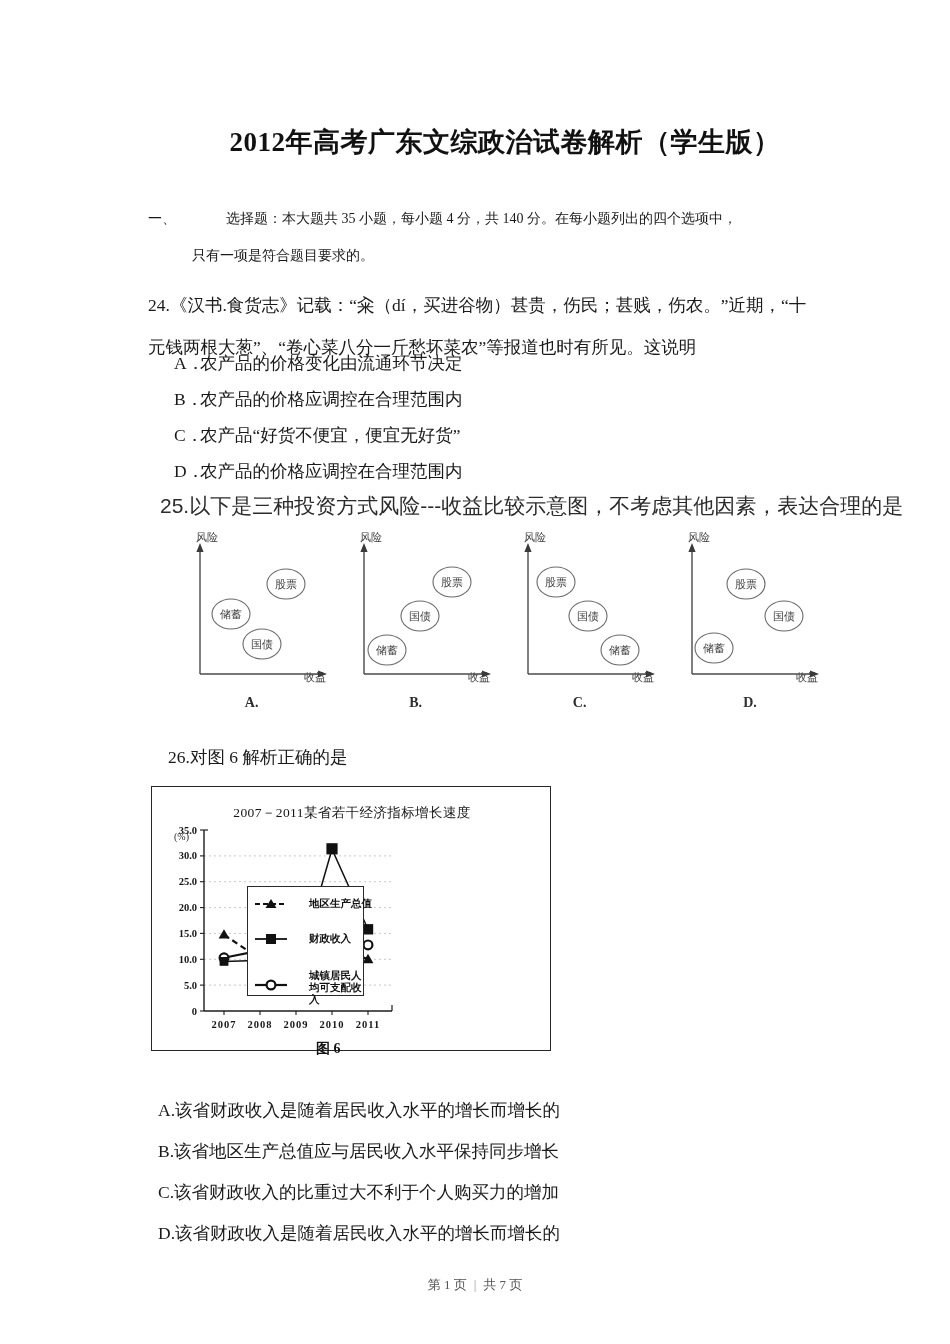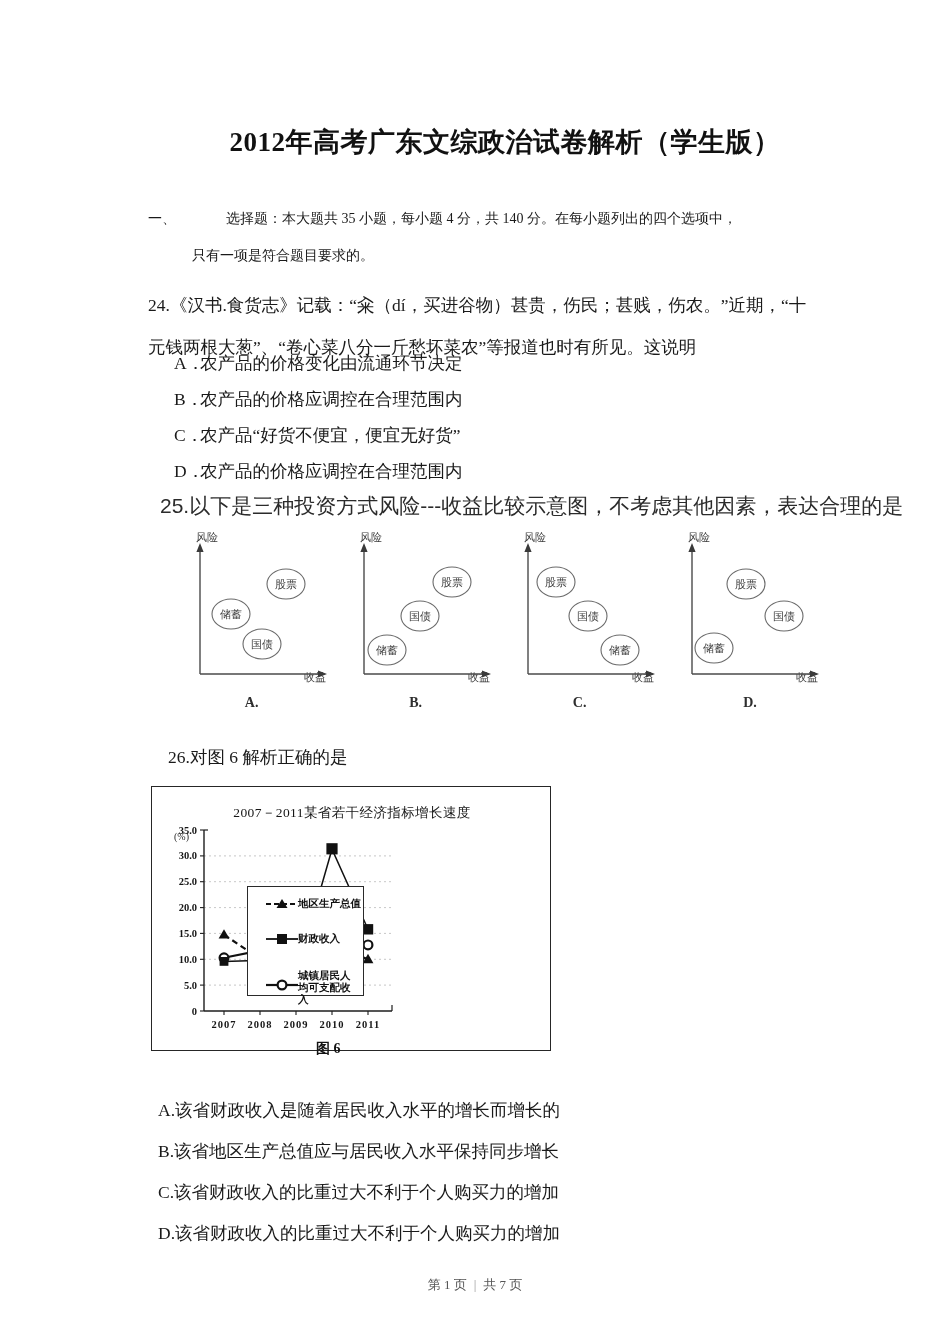--- a/index.html
+++ b/index.html
@@ -159,24 +159,24 @@
     position: absolute;
     left: 247px; top: 886px;
     width: 117px;
     height: 110px;
     border: 1.2px solid #2a2a2a;
     background: #fff;
     box-sizing: border-box;
   }
   .legend-row {
     position: absolute;
-    left: 18px;
+    left: 7px;
     display: flex;
     align-items: center;
-    gap: 0;
+    gap: 22px;
   }
   .legend-label {
     font-size: 10.5px;
     font-weight: bold;
     color: #111;
     line-height: 12px;
     white-space: nowrap;
   }
   .fig-caption {
     position: absolute;
@@ -446,20 +446,20 @@
       <span class="legend-label" style="width:62px; white-space:normal;margin-top:7px;">城镇居民人均可支配收入</span>
     </div>
   </div>
 
   <div class="fig-caption">图 6</div>
 
   <div class="opts26">
     <span class="opt">A.该省财政收入是随着居民收入水平的增长而增长的</span>
     <span class="opt">B.该省地区生产总值应与居民收入水平保持同步增长</span>
     <span class="opt">C.该省财政收入的比重过大不利于个人购买力的增加</span>
-    <span class="opt">D.该省财政收入的比重过大不利于个人购买力的增加</span>
+    <span class="opt">D.该省财政收入是随着居民收入水平的增长而增长的</span>
   </div>
 
   <div class="footer">
     <span>第 1 页</span><span class="sep">|</span><span>共 7 页</span>
   </div>
 
 </div>
 
 </body></html>

